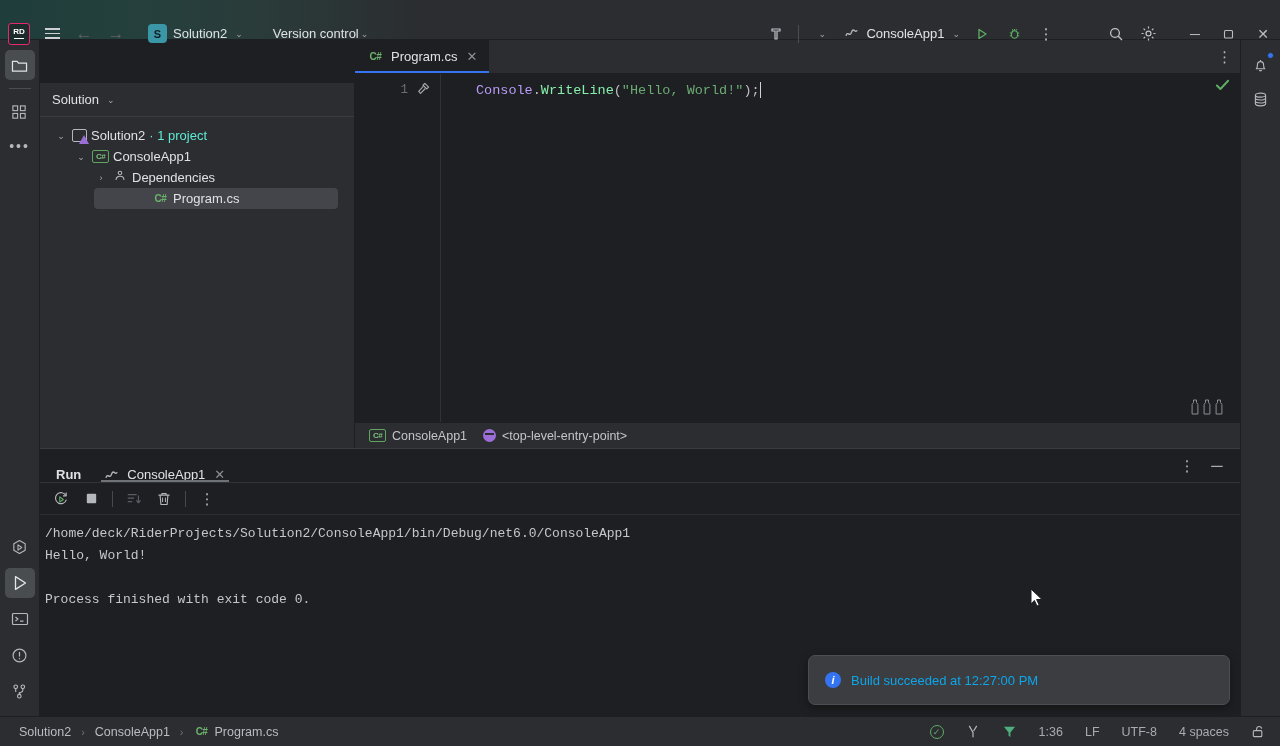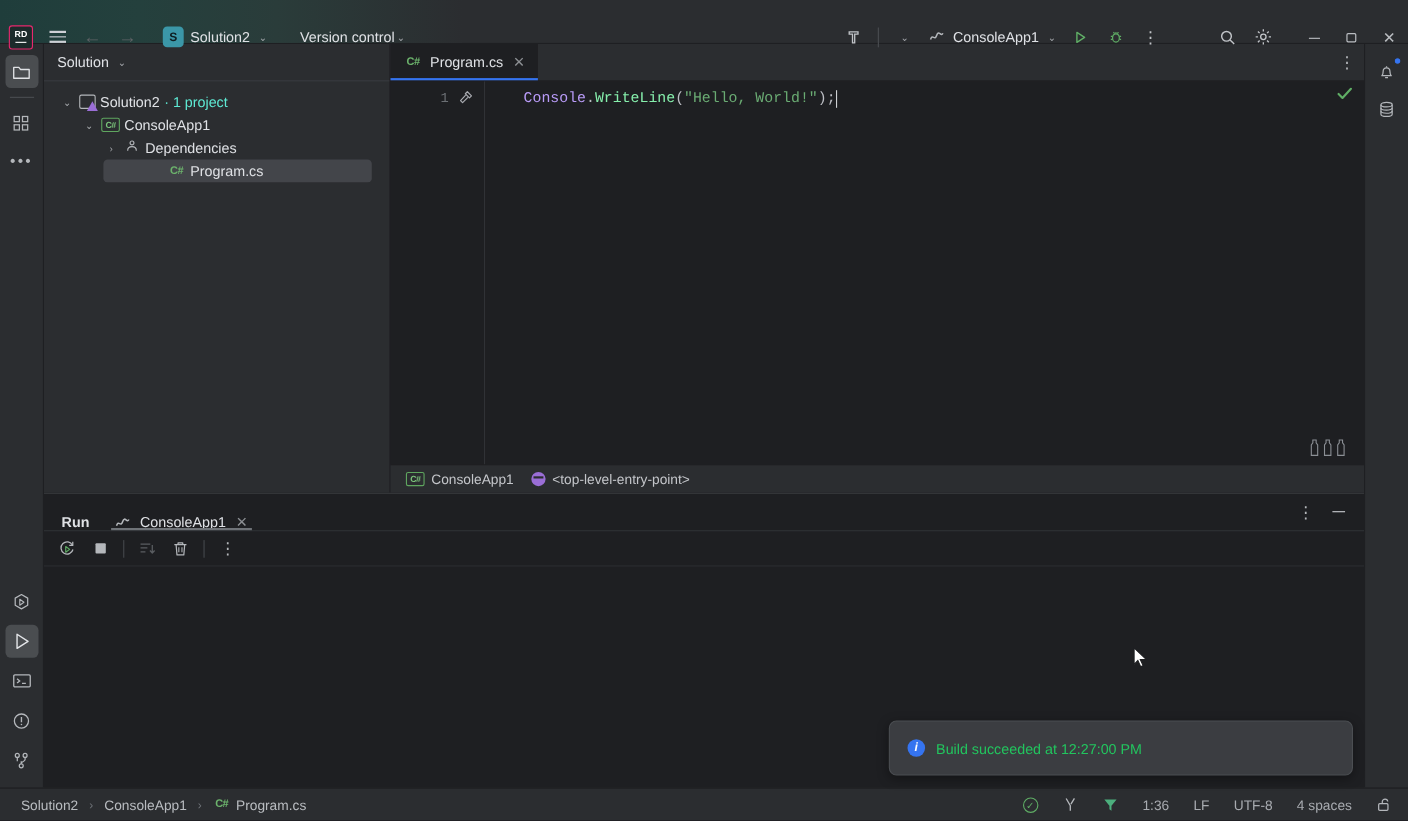--- a/index.html
+++ b/index.html
@@ -91,21 +91,21 @@
     border-radius: 50%; background: #3574f0; border: 1px solid #2b2d30;
   }
 
   
   .center-col { flex: 1; display: flex; flex-direction: column; min-width: 0; background: #1e1f22; }
   .upper-row { flex: 1 1 auto; display: flex; min-height: 0; }
 
   
   .solution-panel {
     width: 315px; flex: 0 0 315px; background: #2b2d30;
-    display: flex; flex-direction: column; border-right: 1px solid #1e1f22;
+    display: flex; flex-direction: column; border-right: 1px solid #1e1f22; margin-top: 43px;
   }
   .sp-header {
     height: 34px; display: flex; align-items: center; padding: 0 12px;
     border-bottom: 1px solid #393b40; gap: 6px;
   }
   .sp-title { font-size: 13px; color: #dfe1e5; }
   .sp-tree { padding-top: 8px; font-size: 13px; overflow: hidden; }
   .tree-row {
     display: flex; align-items: center; height: 21px; gap: 4px;
     padding-right: 8px; white-space: nowrap; border-radius: 0;
@@ -206,21 +206,21 @@
     position: absolute; left: 808px; top: 655px; width: 422px; height: 50px;
     background: #3b3d41; border: 1px solid #4b4e52; border-radius: 7px;
     display: flex; align-items: center; gap: 10px; padding: 0 16px;
     box-shadow: 0 3px 10px rgba(0,0,0,0.35);
   }
   .toast-ic {
     width: 16px; height: 16px; border-radius: 50%; background: #3574f0; color: #fff;
     font-size: 11px; font-weight: 700; display:flex; align-items:center; justify-content:center; font-style: italic;
     flex: 0 0 16px;
   }
-  .toast-text { font-size: 13px; color: #22c55e; }
+  .toast-text { font-size: 13px; color: #0ea5e9; }
 
   
   .statusbar {
     height: 30px; flex: 0 0 30px; background: #2b2d30; display: flex; align-items: center;
     padding: 0 10px; font-size: 12.5px; color: #a8abb0; border-top: 1px solid #1e1f22;
   }
   .sb-left { display:flex; align-items:center; gap: 7px; padding-left: 6px; }
   .sb-crumb { padding: 2px 3px; border-radius: 3px; color: #b9bcc0; display:flex; align-items:center; gap:5px; }
   .sb-sep { color: #6f7378; font-size: 11px; }
   .sb-right { margin-left: auto; display:flex; align-items:center; gap: 14px; }
@@ -538,20 +538,26 @@
               <path d="M2.8 4.6h12.4M6.6 4.6V2.8h4.8v1.8M4.6 4.6l.9 10.6h7l.9-10.6" fill="none" stroke="#b4b7bb" stroke-width="1.25" stroke-linejoin="round"></path>
               <path d="M7.4 7.4v5M10.6 7.4v5" stroke="#b4b7bb" stroke-width="1.1"></path>
             </svg>
           </div>
           <div class="rt-sep"></div>
           <div class="rt-btn">
             <span style="font-size:15px;color:#b4b7bb">⋮</span>
           </div>
         </div>
 
+        <div class="console">
+          <div class="console-line">/home/deck/RiderProjects/Solution2/ConsoleApp1/bin/Debug/net6.0/ConsoleApp1</div>
+          <div class="console-line">Hello, World!</div>
+          <div class="console-line">&nbsp;</div>
+          <div class="console-line">Process finished with exit code 0.</div>
+        </div>
       </div>
 
     </div>
 
     <div class="rail-right">
       <div class="rail-btn" style="position:relative">
         <svg width="17" height="17" viewBox="0 0 18 18">
           <path d="M4.5 12.5c1-1 1.2-2 1.2-3.8 0-2.2 1.3-3.8 3.3-3.8s3.3 1.6 3.3 3.8c0 1.8.2 2.8 1.2 3.8z" fill="none" stroke="#b4b7bb" stroke-width="1.2" stroke-linejoin="round"></path>
           <path d="M9 3.3v1.2M7.6 14.4h2.8" stroke="#b4b7bb" stroke-width="1.2"></path>
         </svg>

